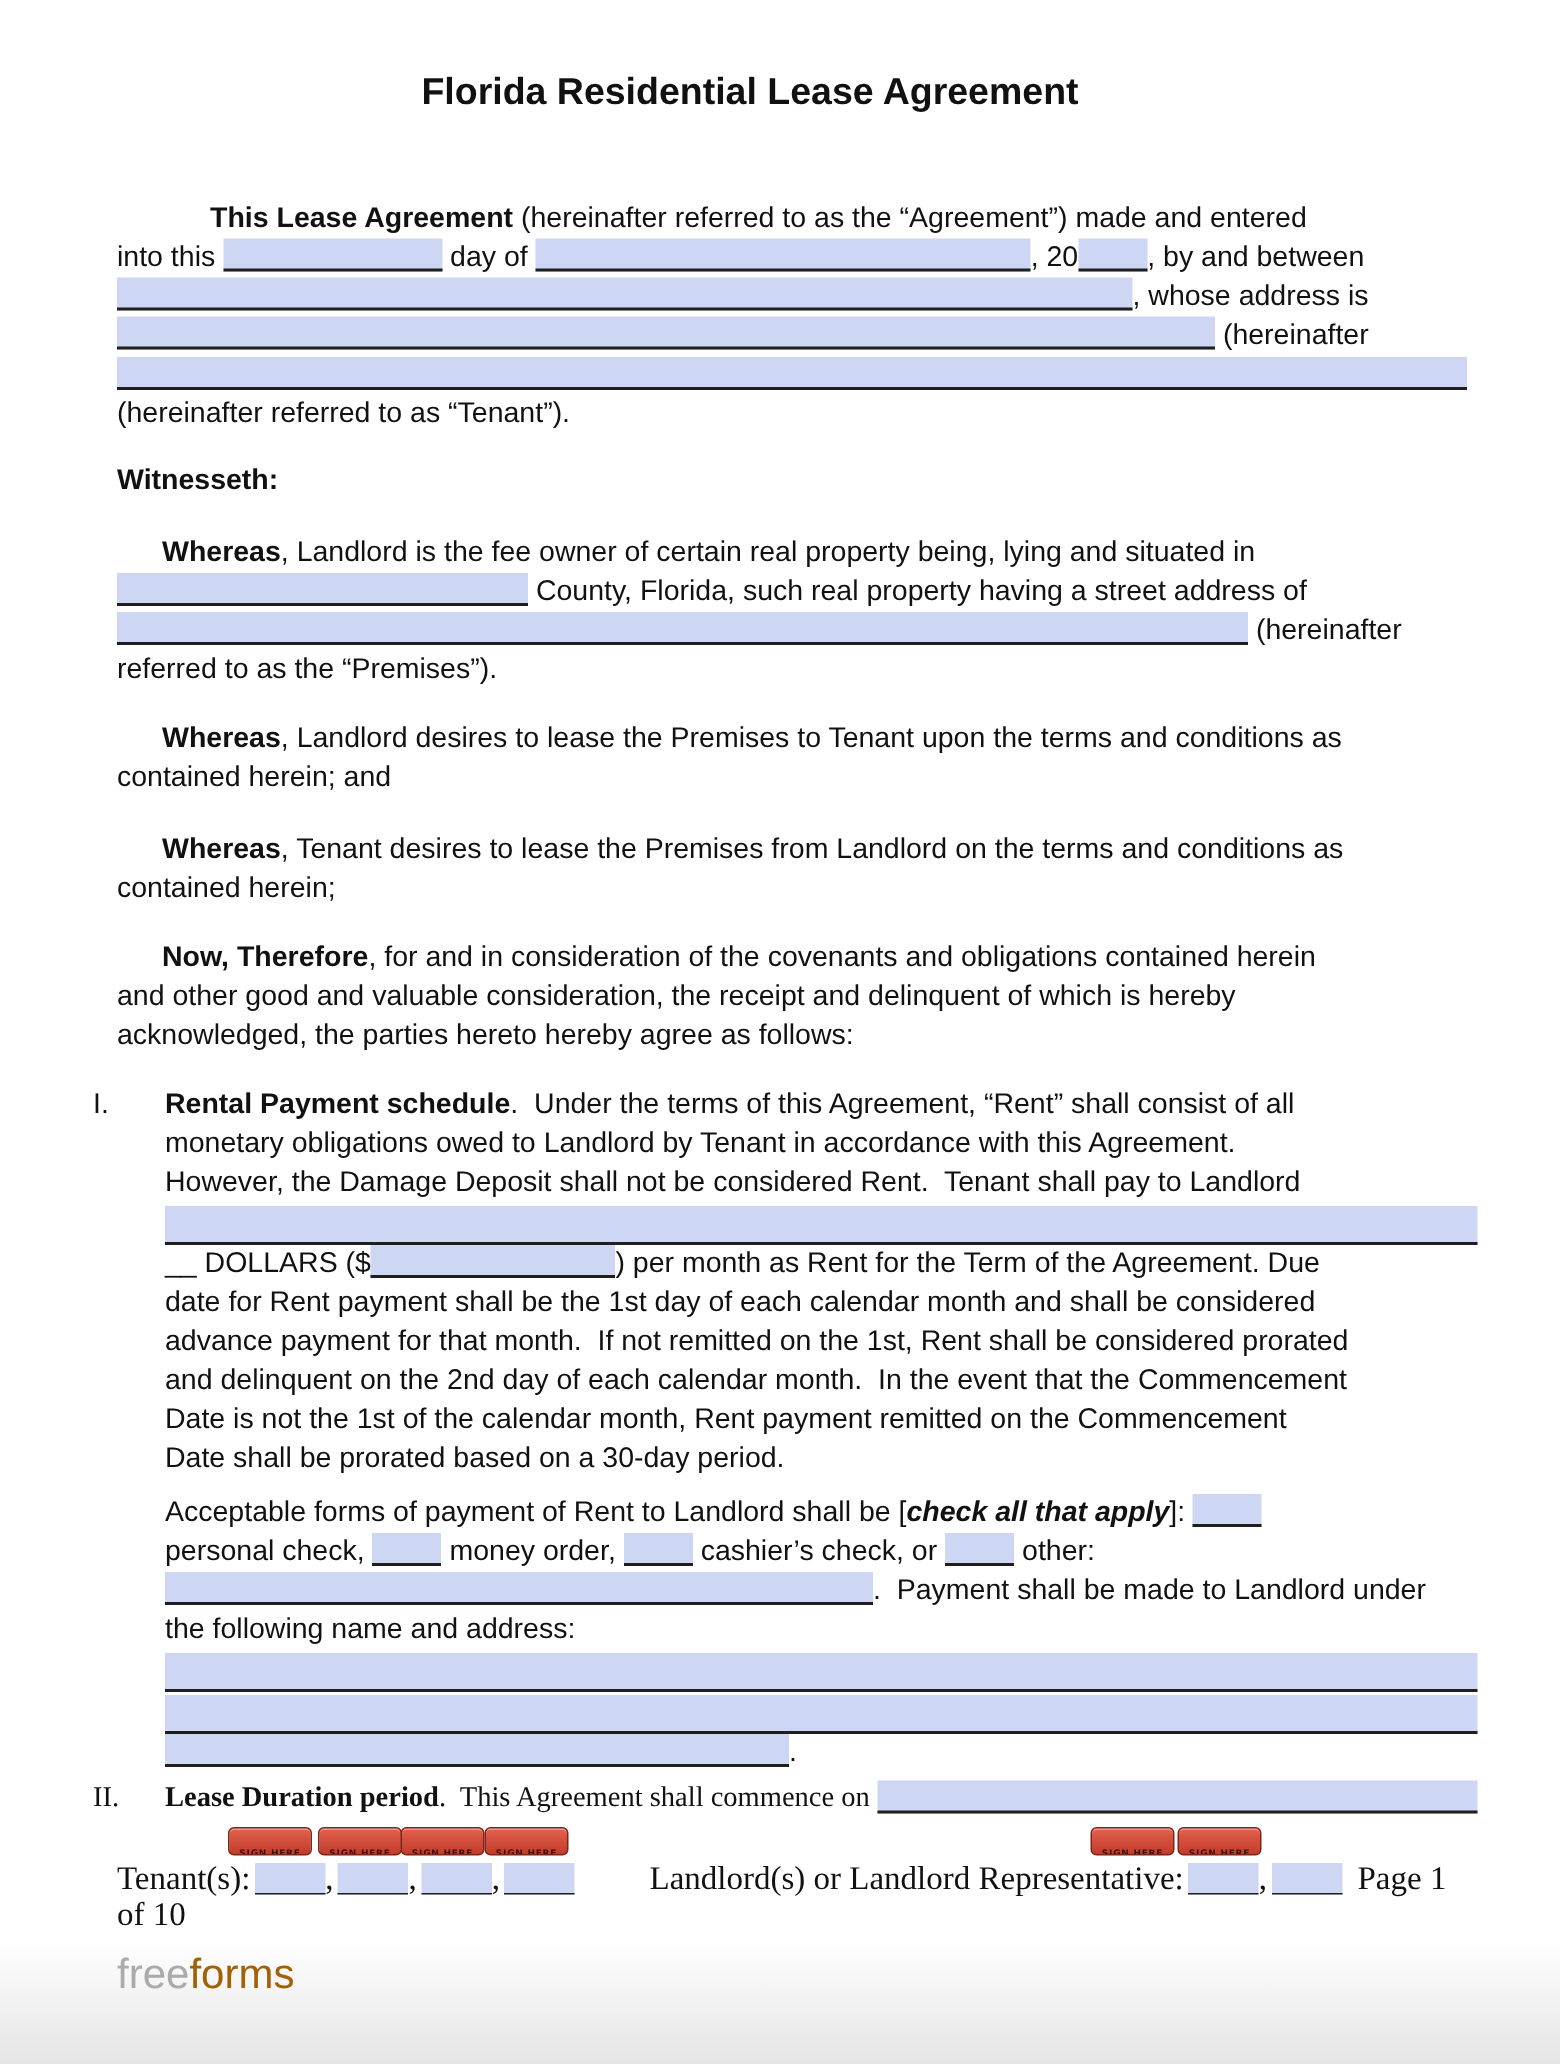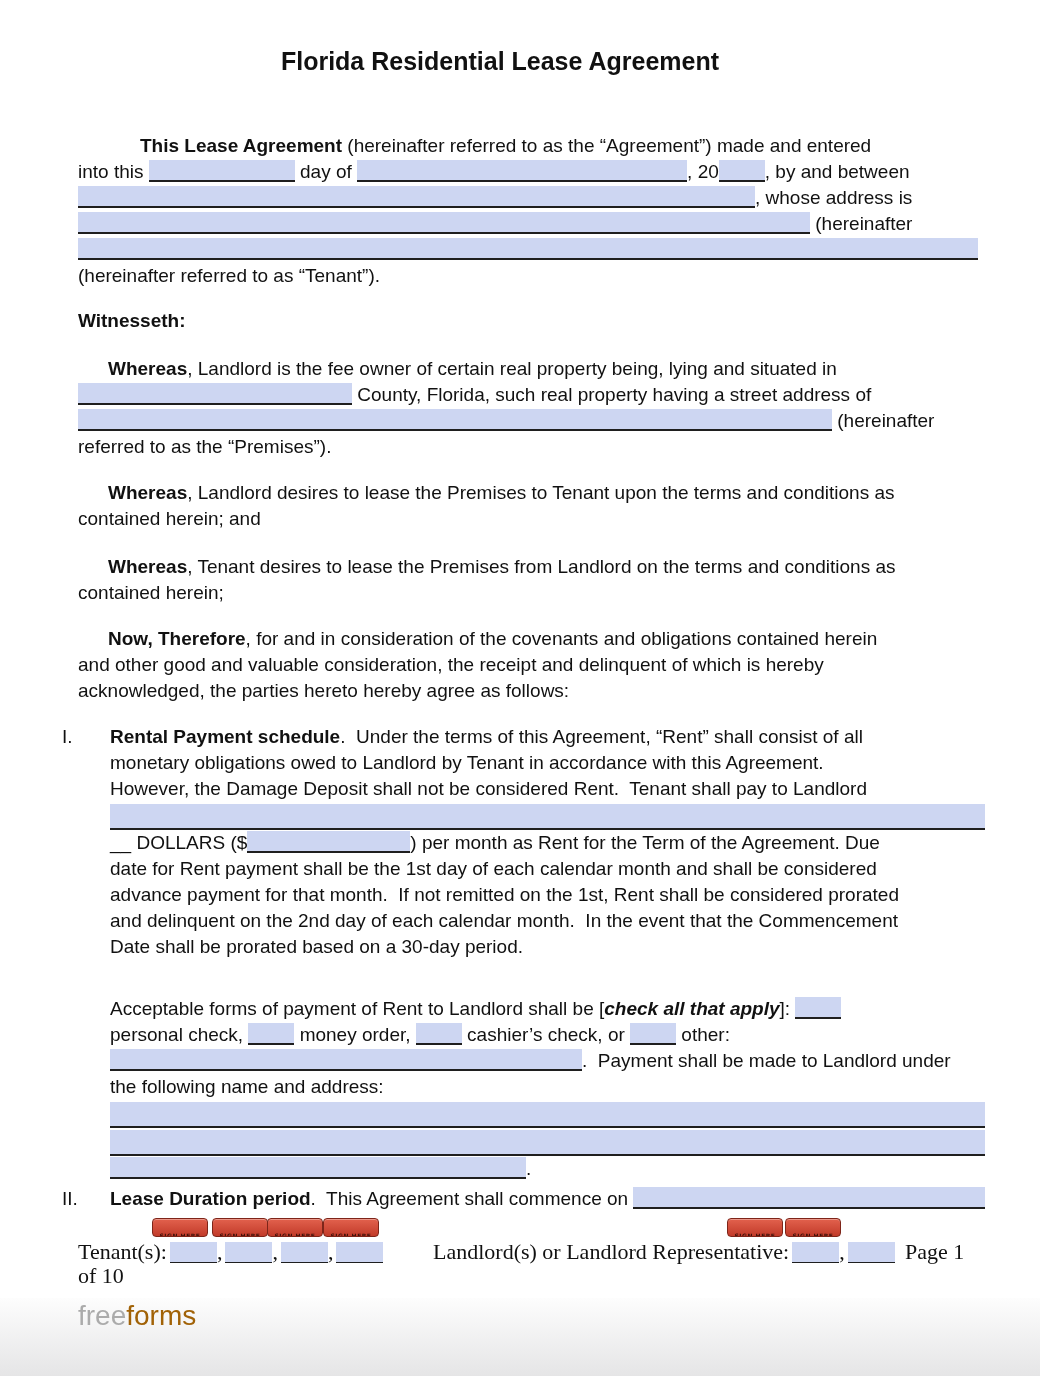--- a/index.html
+++ b/index.html
@@ -104,34 +104,35 @@
   <div class="item" style="top:724px;">
     <span class="marker">I.</span>
     <div class="line"><b>Rental Payment schedule</b><span>.  Under the terms of this Agreement, “Rent” shall consist of all</span></div>
     <div class="line"><span>monetary obligations owed to Landlord by Tenant in accordance with this Agreement.</span></div>
     <div class="line"><span>However, the Damage Deposit shall not be considered Rent.  Tenant shall pay to Landlord</span></div>
     <div class="line"><span class="blank-line"></span></div>
     <div class="line"><span>__ DOLLARS ($</span><span class="blank" style="width:163px;"></span><span>) per month as Rent for the Term of the Agreement. Due</span></div>
     <div class="line"><span>date for Rent payment shall be the 1st day of each calendar month and shall be considered</span></div>
     <div class="line"><span>advance payment for that month.  If not remitted on the 1st, Rent shall be considered prorated</span></div>
     <div class="line"><span>and delinquent on the 2nd day of each calendar month.  In the event that the Commencement</span></div>
+    <div class="line"><span>Date is not the 1st of the calendar month, Rent payment remitted on the Commencement</span></div>
     <div class="line"><span>Date shall be prorated based on a 30-day period.</span></div>
   </div>
 
   <div class="item" style="top:996px;">
     <div class="line"><span>Acceptable forms of payment of Rent to Landlord shall be [</span><span class="bi">check all that apply</span><span>]: </span><span class="blank" style="width:46px;"></span></div>
     <div class="line"><span>personal check, </span><span class="blank" style="width:46px;"></span><span> money order, </span><span class="blank" style="width:46px;"></span><span> cashier’s check, or </span><span class="blank" style="width:46px;"></span><span> other:</span></div>
     <div class="line"><span class="blank" style="width:472px;"></span><span>.  Payment shall be made to Landlord under</span></div>
     <div class="line"><span>the following name and address:</span></div>
     <div class="line"><span class="blank-line"></span></div>
     <div class="line"><span class="blank-line"></span></div>
     <div class="line"><span class="blank" style="width:416px;"></span><span>.</span></div>
   </div>
 
-  <div class="item" style="top:1186px;">
+  <div class="item" style="top:1186px;font-family:Liberation Serif, serif;">
     <span class="marker">II.</span>
     <div class="line flexline"><b>Lease Duration period</b><span>.  This Agreement shall commence on </span><span class="fill"></span></div>
   </div>
 
   <div class="sign-tab" style="left:152px;top:1218px;"><span>SIGN HERE</span></div>
   <div class="sign-tab" style="left:212px;top:1218px;"><span>SIGN HERE</span></div>
   <div class="sign-tab" style="left:267px;top:1218px;"><span>SIGN HERE</span></div>
   <div class="sign-tab" style="left:323px;top:1218px;"><span>SIGN HERE</span></div>
   <div class="sign-tab" style="left:727px;top:1218px;"><span>SIGN HERE</span></div>
   <div class="sign-tab" style="left:785px;top:1218px;"><span>SIGN HERE</span></div>

